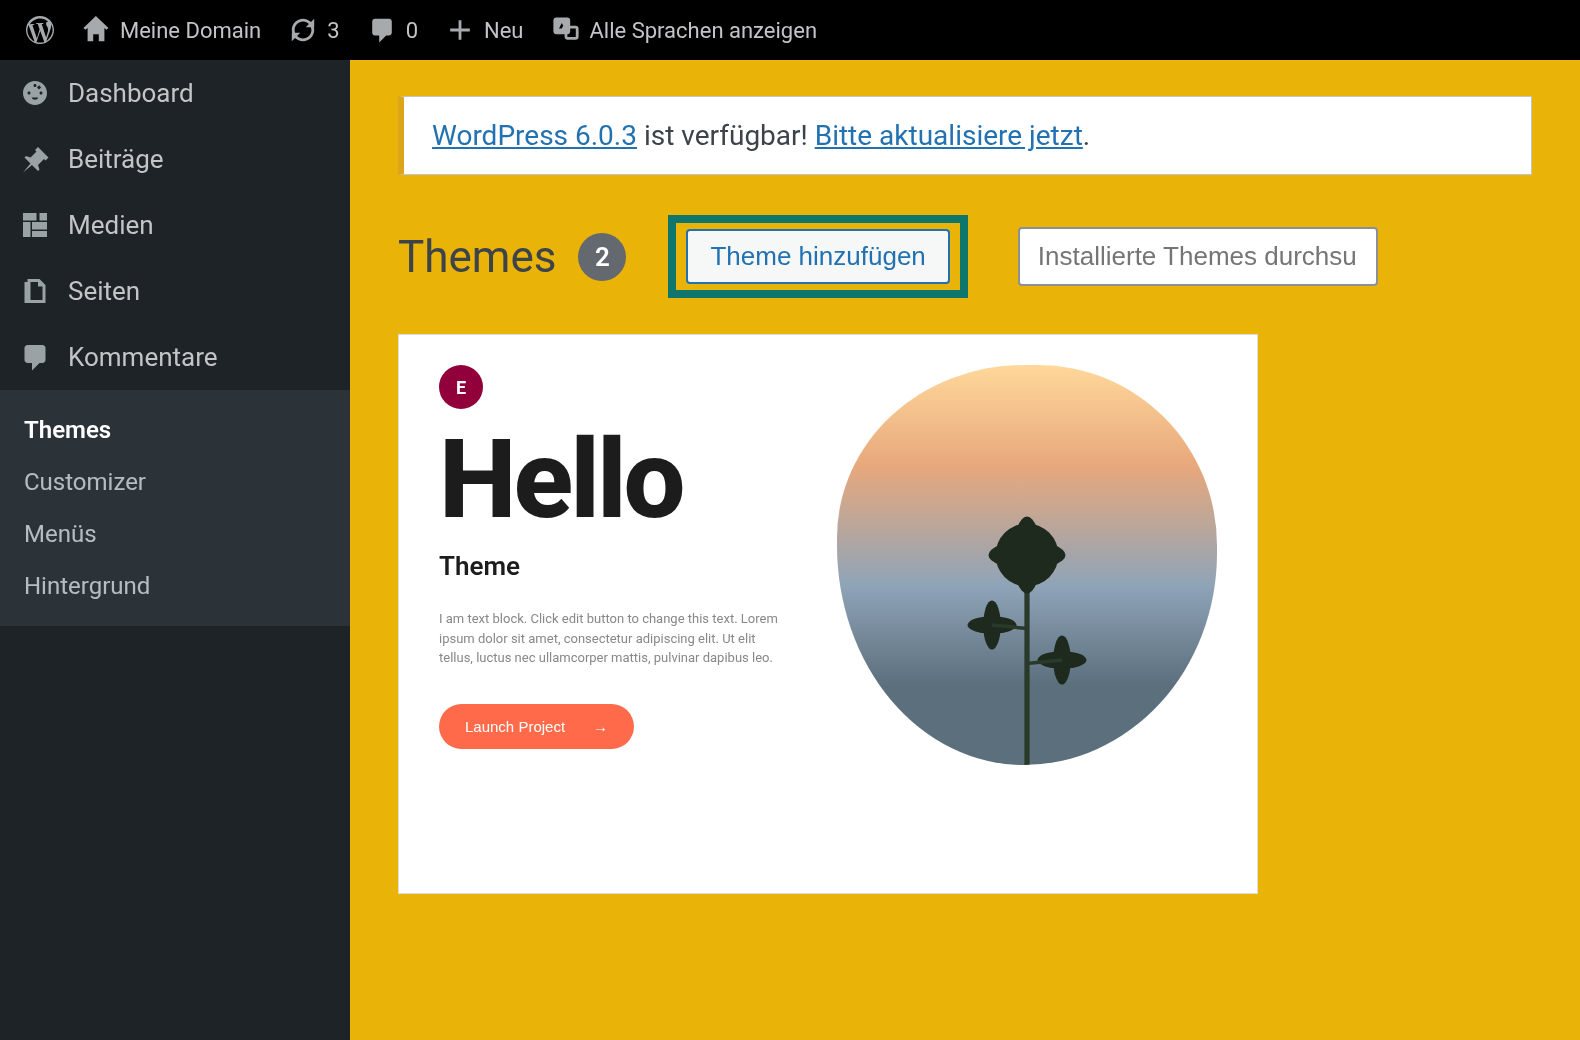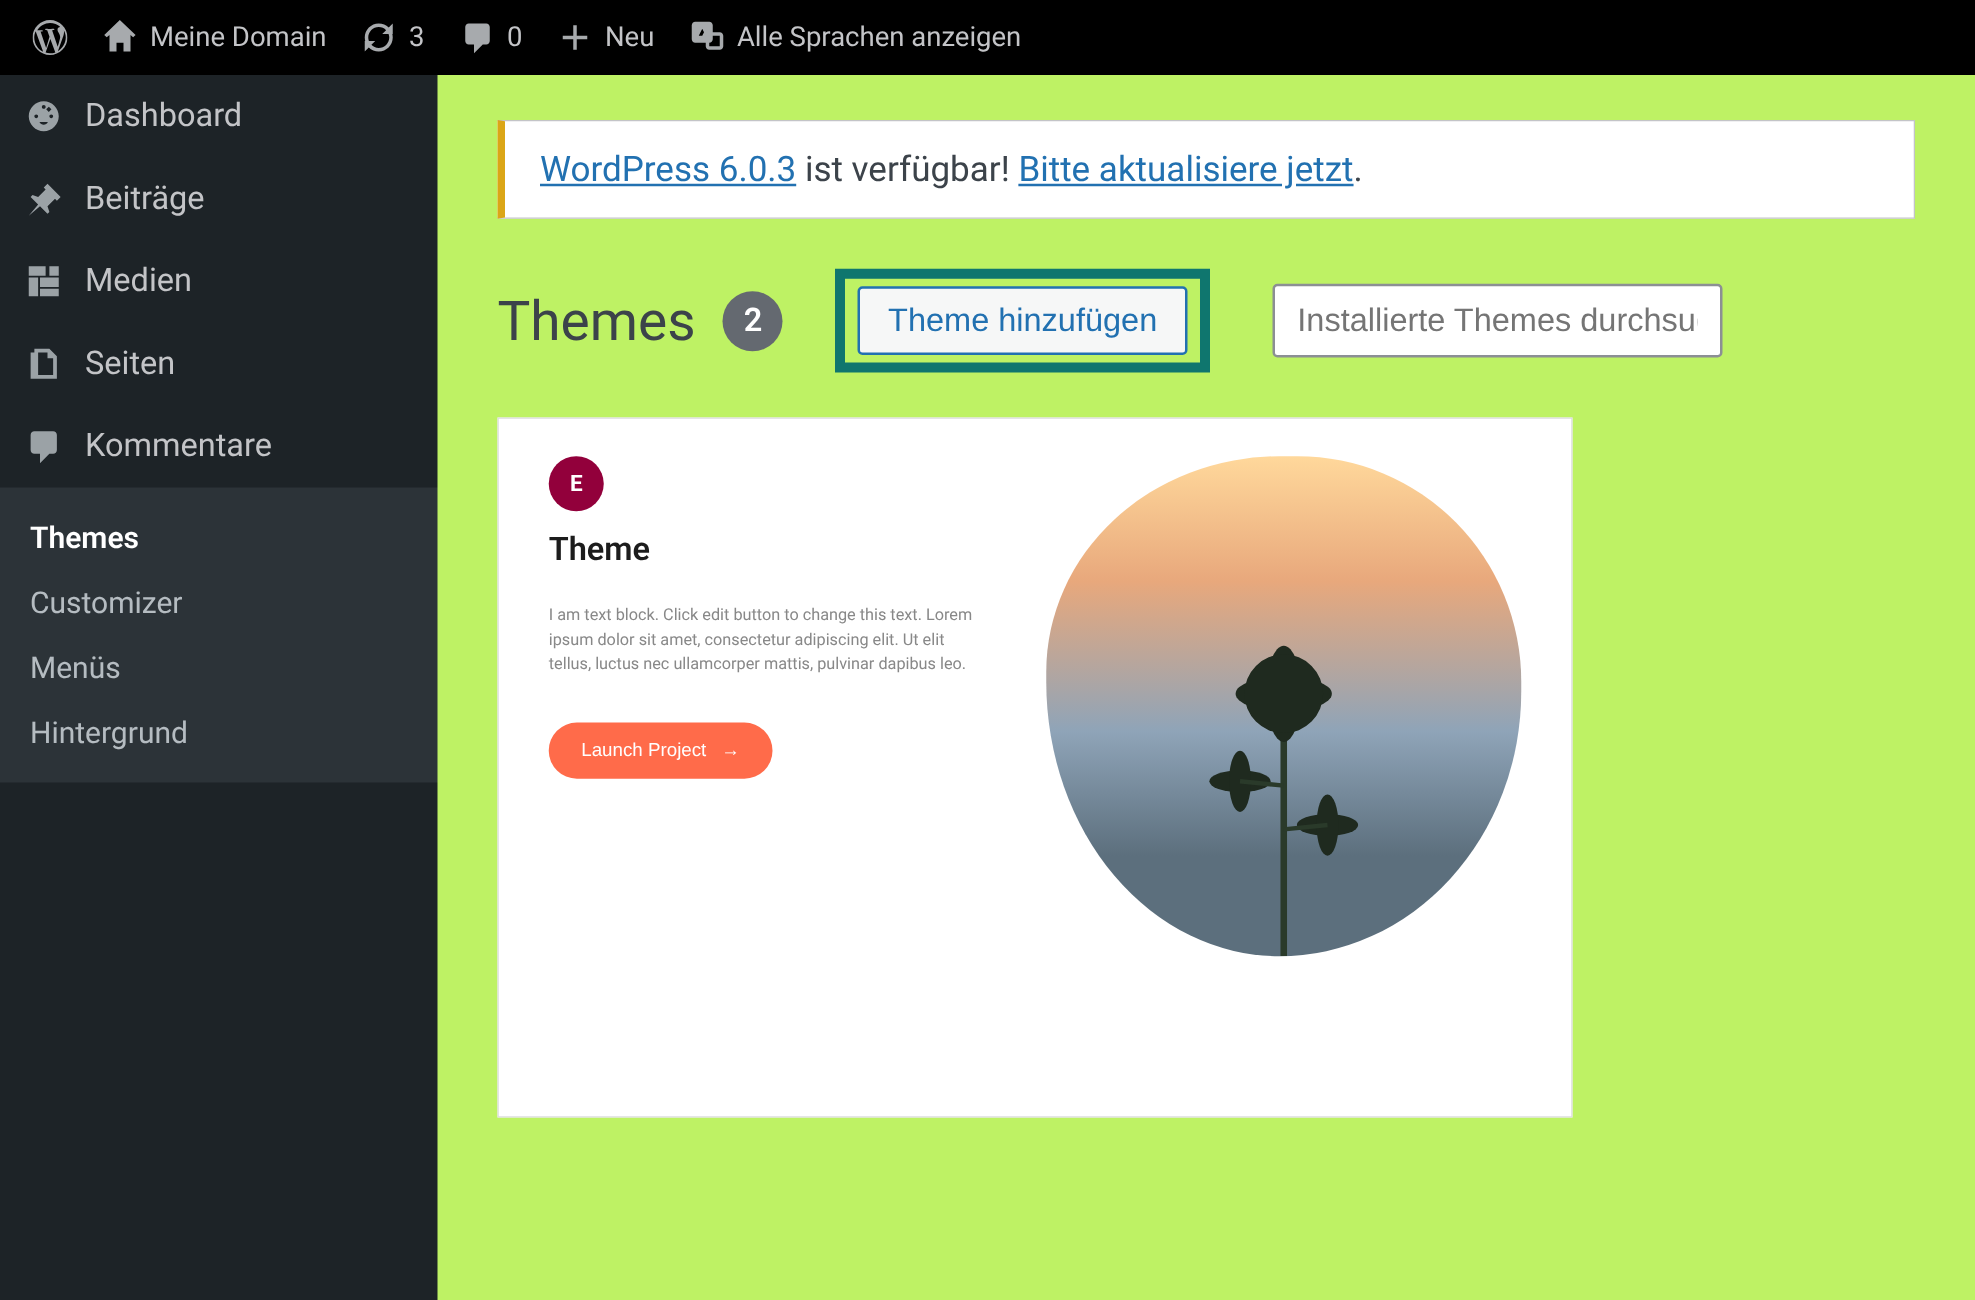--- a/index.html
+++ b/index.html
@@ -79,21 +79,21 @@
     .sidebar-sub-item.current { color: #fff; font-weight: 600; }
     
     
     .main {
       position: absolute;
       left: 350px;
       top: 60px;
       right: 0;
       bottom: 0;
       padding: 36px 48px;
-      background: #bef264;
+      background: #eab308;
     }
     
     .notice {
       background: #fff;
       border: 1px solid #c3c4c7;
       border-left: 6px solid #dba617;
       padding: 22px 28px;
       font-size: 28px;
       margin-bottom: 40px;
       color: #3c434a;
@@ -201,21 +201,21 @@
       background: #ff6b4a;
       color: #fff;
       border: none;
       padding: 14px 26px;
       border-radius: 30px;
       font-size: 15px;
       margin-top: 36px;
       cursor: pointer;
       display: inline-flex;
       align-items: flex-end;
-      gap: 12px;
+      gap: 28px;
     }
     .theme-right {
       width: 380px;
       position: relative;
     }
     .blob {
       width: 380px;
       height: 400px;
       background: linear-gradient(180deg, #ffd89b 0%, #e8a87c 25%, #8fa4b8 55%, #5c6f7d 80%);
       border-radius: 50% 48% 52% 50% / 44% 46% 54% 56%;
@@ -322,20 +322,21 @@
     <span class="highlight-box">
       <button class="btn-outline">Theme hinzufügen</button>
     </span>
     <input class="search-input" readonly="" placeholder="Installierte Themes durchsuchen" style="">
   </div>
 
   <div class="theme-card">
     <div class="theme-preview">
       <div class="theme-left">
         <div class="theme-logo">E</div>
+        <div class="theme-hello">Hello</div>
         <div class="theme-sub">Theme</div>
         <div class="theme-desc">I am text block. Click edit button to change this text. Lorem ipsum dolor sit amet, consectetur adipiscing elit. Ut elit tellus, luctus nec ullamcorper mattis, pulvinar dapibus leo.</div>
         <button class="theme-btn">
           <span>Launch Project</span>
           <span>→</span>
         </button>
       </div>
       <div class="theme-right">
         <div class="blob">
           <svg class="plant" viewBox="0 0 100 160">

